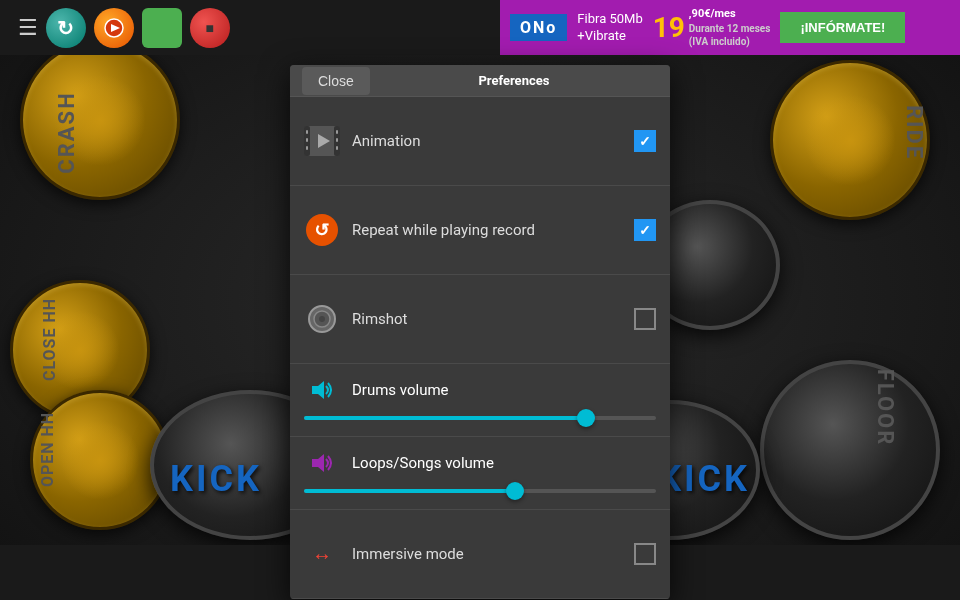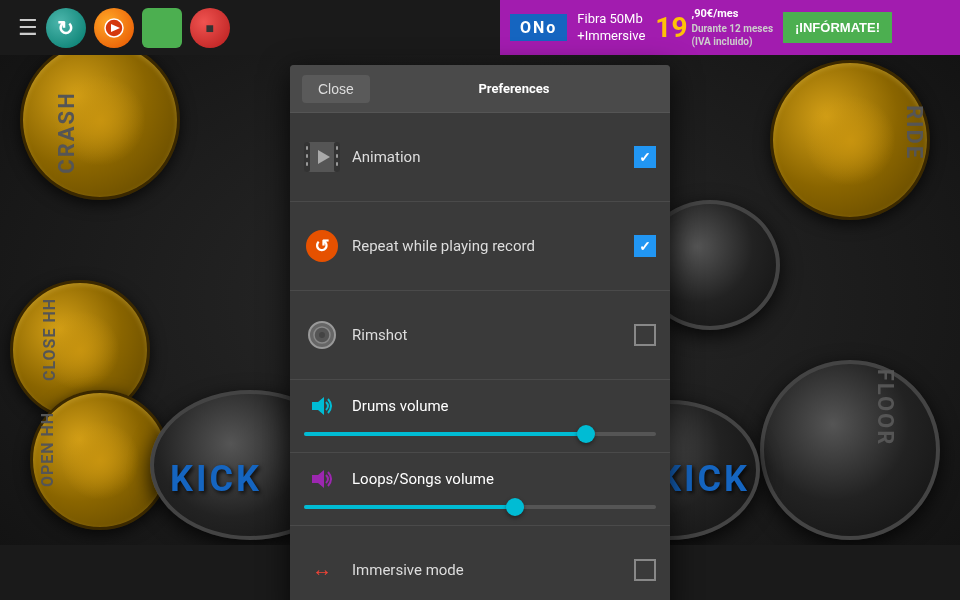--- a/index.html
+++ b/index.html
@@ -235,21 +235,21 @@
       font-size: 11px;
       margin-left: 4px;
       line-height: 1.3;
       font-weight: bold;
     }
     .ad-cta {
       background: #4caf50;
       color: white;
       font-weight: bold;
       font-size: 13px;
-      padding: 8px 12px;
+      padding: 8px 20px;
       margin-left: 10px;
       border: none;
       cursor: pointer;
       white-space: nowrap;
     }
 
     
     .bottom-nav {
       position: absolute;
       bottom: 0; left: 0; right: 0;
@@ -277,21 +277,21 @@
       border-radius: 4px;
       z-index: 20;
       overflow: hidden;
       box-shadow: 0 8px 30px rgba(0,0,0,0.8);
     }
     .pref-header {
       background: #4a4a4a;
       display: flex;
       align-items: center;
       padding: 0 12px;
-      height: 48px;
+      height: 32px;
       border-bottom: 1px solid #555;
     }
     .pref-close-btn {
       background: #5a5a5a;
       border: none;
       color: #ddd;
       padding: 6px 16px;
       border-radius: 4px;
       font-size: 14px;
       cursor: pointer;
@@ -428,21 +428,21 @@
   <div class="top-bar-btn btn-green"></div>
   <div class="top-bar-btn btn-red">
     <span style="color:#333;font-size:14px;font-weight:bold;">■</span>
   </div>
 </div>
 
 <div class="ad-banner">
   <div class="ad-ono">ONo</div>
   <div class="ad-fiber">
     <div>Fibra 50Mb</div>
-    <div>+Immersive</div>
+    <div>+Vibrate</div>
   </div>
   <div class="ad-price">
     <span>19</span>
   </div>
   <div class="ad-per">
     <div>,90€/mes</div>
     <div style="font-size:10px;color:#ccc;">Durante 12 meses<br>(IVA incluido)</div>
   </div>
   <button class="ad-cta">¡INFÓRMATE!</button>
 </div>

